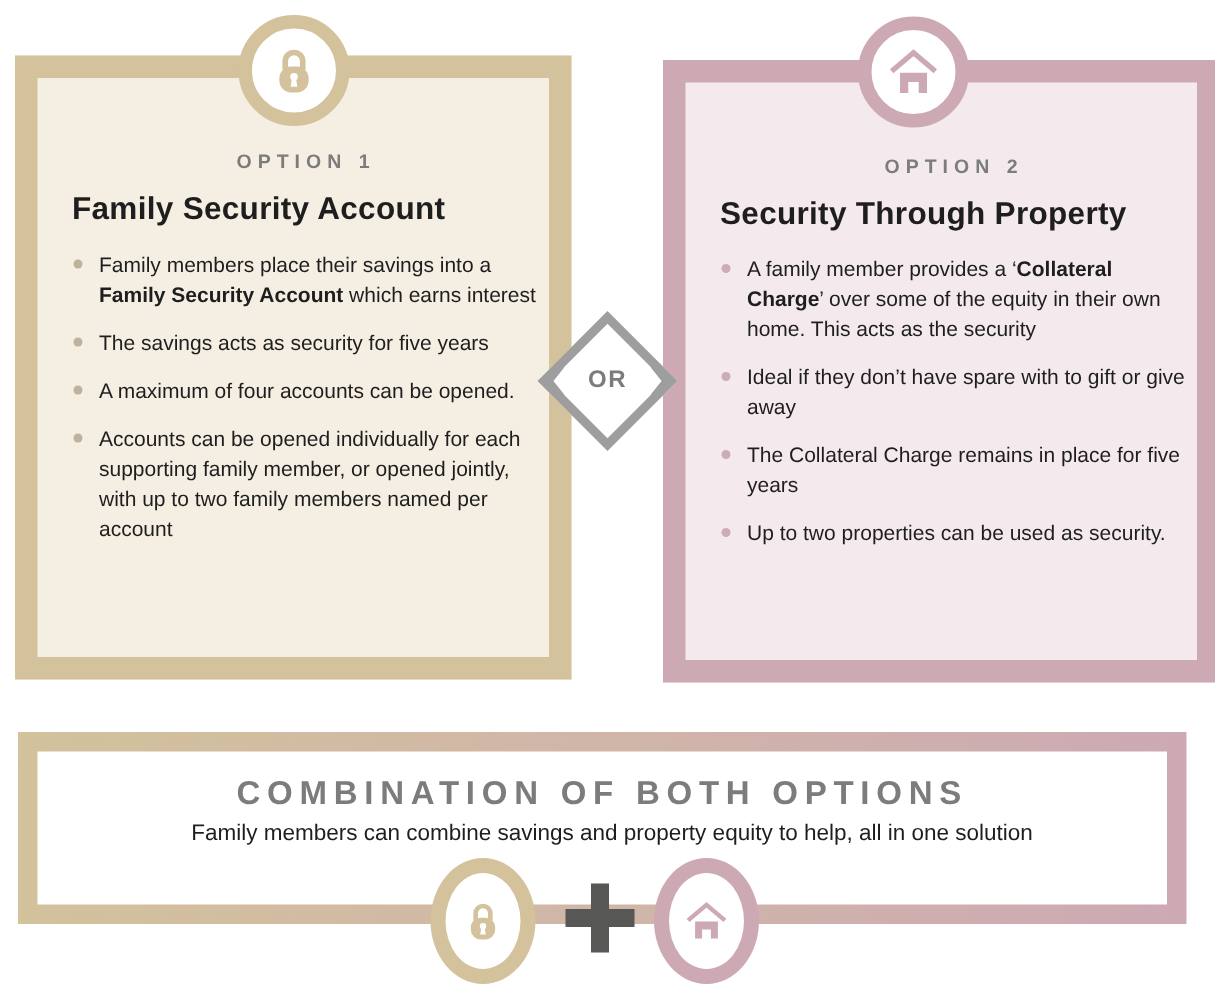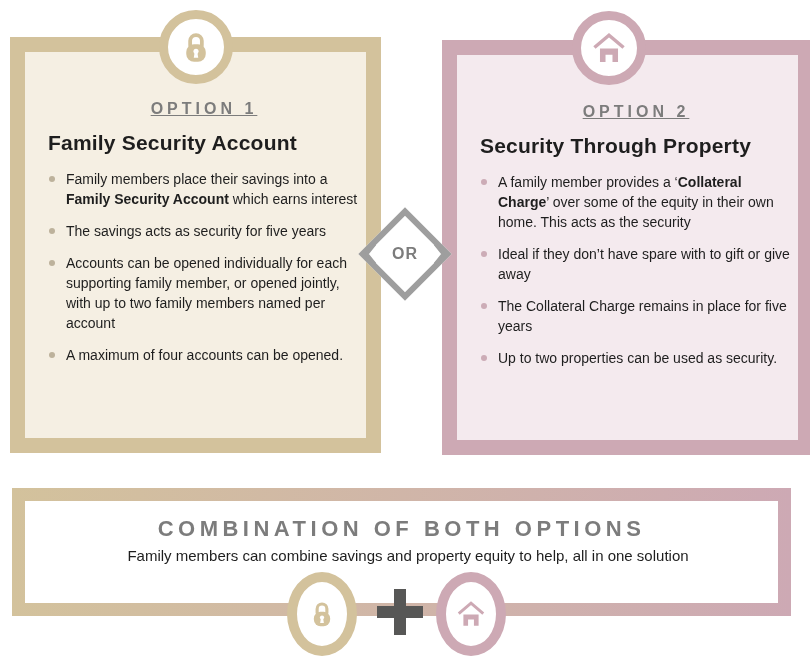--- a/index.html
+++ b/index.html
@@ -6,22 +6,22 @@
   .canvas{
     position:relative;width:810px;height:663px;background:#ffffff;overflow:hidden;
     font-family:"Liberation Sans",sans-serif;color:var(--text,#1e1e1e);
   }
   
   .panel{position:absolute;box-sizing:border-box;}
   .panel-left{left:10px;top:37px;width:371px;height:416px;border:15px solid var(--tan,#d3c29c);background:var(--tan_light,#f5efe3);}
   .panel-right{left:442px;top:40px;width:371px;height:415px;border:15px solid var(--pink,#cda9b4);background:var(--pink_light,#f4eaee);}
   .panel-inner{padding:48px 6px 0 23px;}
   .option-label{
-    text-align:center;font-size:16px;font-weight:bold;letter-spacing:4px;
-    color:var(--gray_heading,#7c7c7c);margin:0 0 0 0;text-decoration:underline;
+    text-align:center;font-size:13px;font-weight:bold;letter-spacing:4px;
+    color:var(--gray_heading,#7c7c7c);margin:0 0 0 0;
   }
   .option-title{
     font-size:21px;font-weight:bold;color:var(--text,#1e1e1e);
     margin:13px 0 0 0;letter-spacing:.2px;
   }
   ul.bullets{list-style:none;margin:14px 0 0 0;padding:0;}
   ul.bullets li{
     position:relative;padding-left:18px;margin-bottom:12px;
     font-size:14px;line-height:20px;color:var(--text,#1e1e1e);
   }
@@ -74,22 +74,22 @@
 
 <div class="canvas">
 
   <div class="panel panel-left">
     <div class="panel-inner">
       <div class="option-label">OPTION 1</div>
       <div class="option-title">Family Security Account</div>
       <ul class="bullets">
           <li><span>Family members place their savings into a </span><span class="b">Family Security Account</span><span> which earns interest</span></li>
           <li><span>The savings acts as security for five years</span></li>
+          <li><span>A maximum of four accounts can be opened.</span></li>
           <li><span>Accounts can be opened individually for each supporting family member, or opened jointly, with up to two family members named per account</span></li>
-          <li><span>A maximum of four accounts can be opened.</span></li>
         </ul>
     </div>
   </div>
 
   <div class="panel panel-right">
     <div class="panel-inner">
       <div class="option-label">OPTION 2</div>
       <div class="option-title">Security Through Property</div>
       <ul class="bullets">
           <li><span>A family member provides a ‘</span><span class="b">Collateral Charge</span><span>’ over some of the equity in their own home. This acts as the security</span></li>

